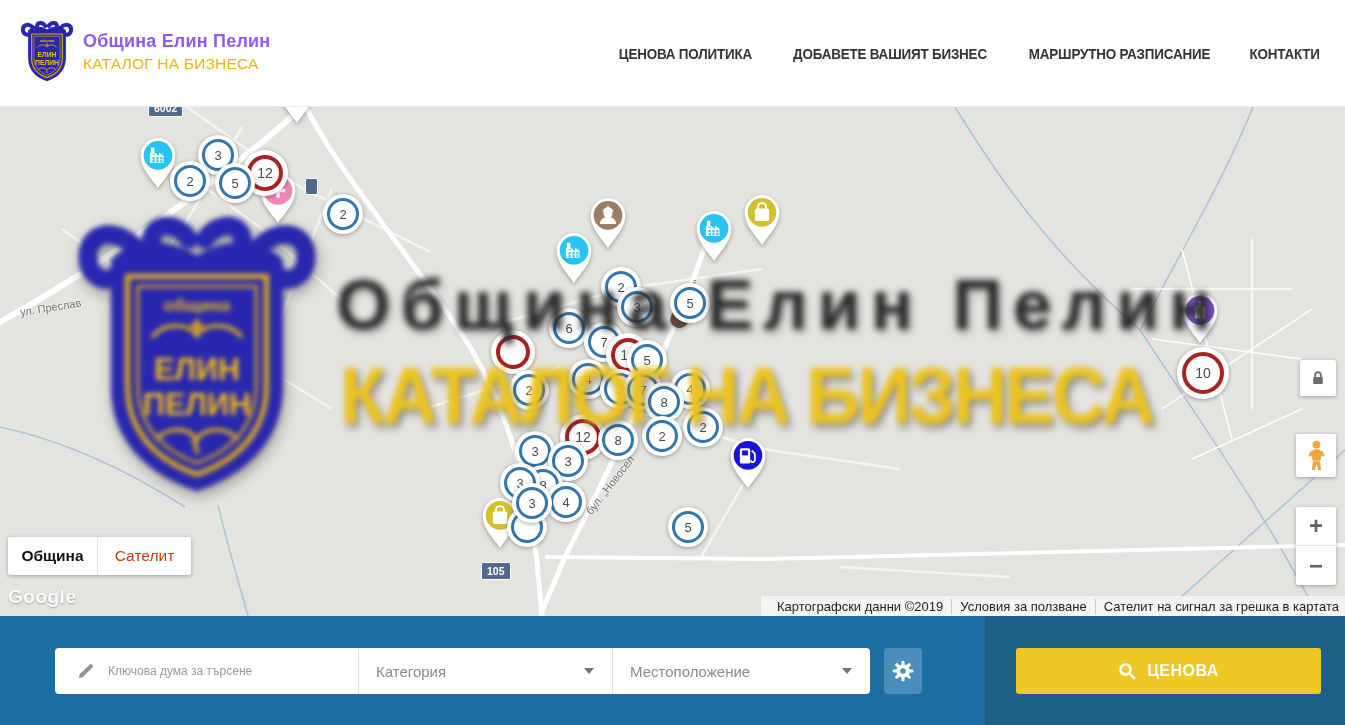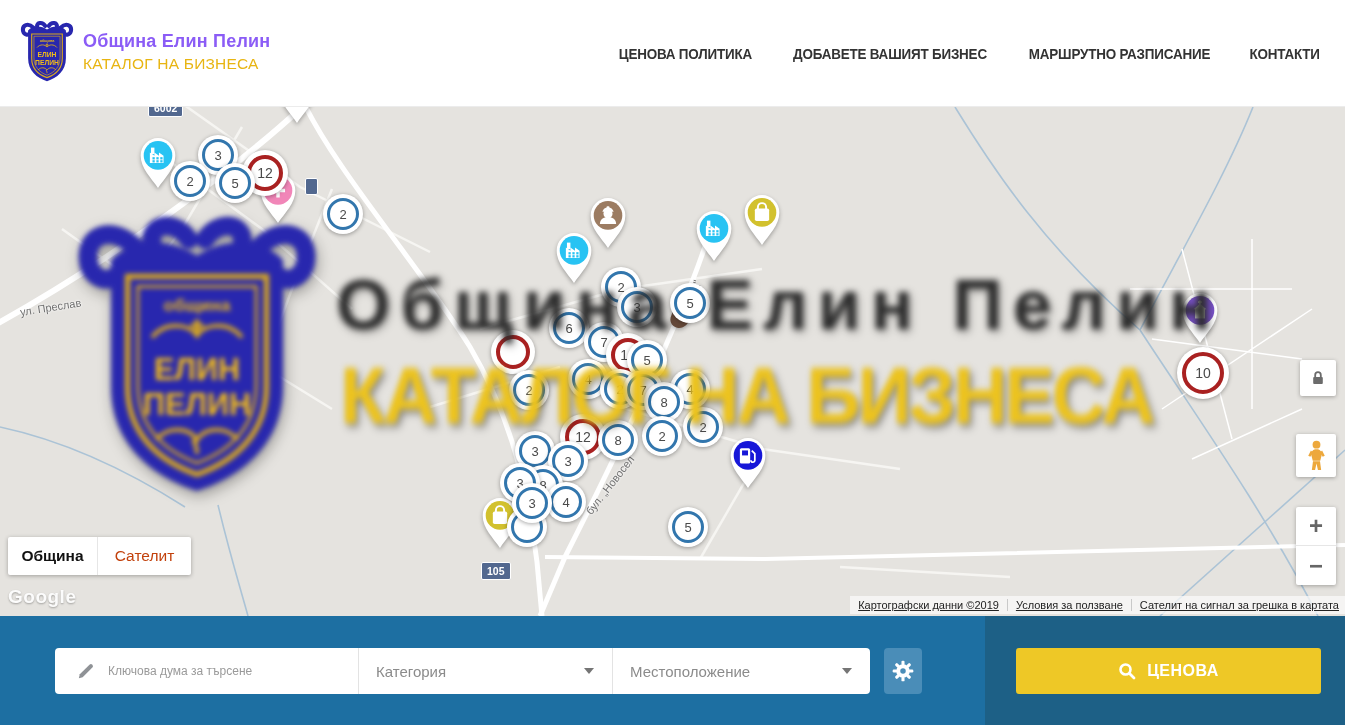--- a/index.html
+++ b/index.html
@@ -50,21 +50,21 @@
   .map-type { position:absolute; left:8px; top:430px; height:38px; display:flex; z-index:20;
               background:#fff; border-radius:2px; box-shadow:0 1px 4px rgba(0,0,0,.3); overflow:hidden; }
   .map-type-btn { width:89px; display:flex; align-items:center; justify-content:center;
                   font-size:15.5px; cursor:pointer; }
   .map-type-btn.sel { font-weight:600; color:#111; }
   .map-type-btn.unsel { color:#c2410c; border-left:1px solid #e6e6e6; width:94px; }
   .google-logo { position:absolute; left:8px; top:479px; z-index:20; font-size:19px; font-weight:bold;
                  color:rgba(255,255,255,.95); letter-spacing:.5px; cursor:pointer;
                  text-shadow:0 1px 2px rgba(0,0,0,.3); }
   .attribution { position:absolute; right:0; top:489px; z-index:20; display:flex;
-                 background:rgba(250,250,250,.75); padding:3px 6px 3px 8px; font-size:11px; color:#222;text-decoration:underline; }
+                 background:rgba(250,250,250,.75); padding:3px 6px 3px 16px; font-size:13px; color:#222; }
   .attribution span { white-space:nowrap; }
   .attribution span + span { border-left:1px solid #c9c9c9; margin-left:8px; padding-left:8px; cursor:pointer; }
   .ctrl { position:absolute; z-index:20; background:#fff; border-radius:2px;
           box-shadow:0 1px 4px rgba(0,0,0,.3); display:flex; align-items:center; justify-content:center; cursor:pointer; }
   .ctrl-lock { left:1300px; top:253px; width:36px; height:36px; }
   .ctrl-pegman { left:1296px; top:327px; width:40px; height:43px; }
   .ctrl-zoom { left:1296px; top:400px; width:40px; height:78px; flex-direction:column; }
   .zoom-btn { width:40px; height:39px; display:flex; align-items:center; justify-content:center;
               font-size:24px; color:#666; cursor:pointer; font-weight:bold; }
   .zoom-btn:first-child { border-bottom:1px solid #e6e6e6; }

